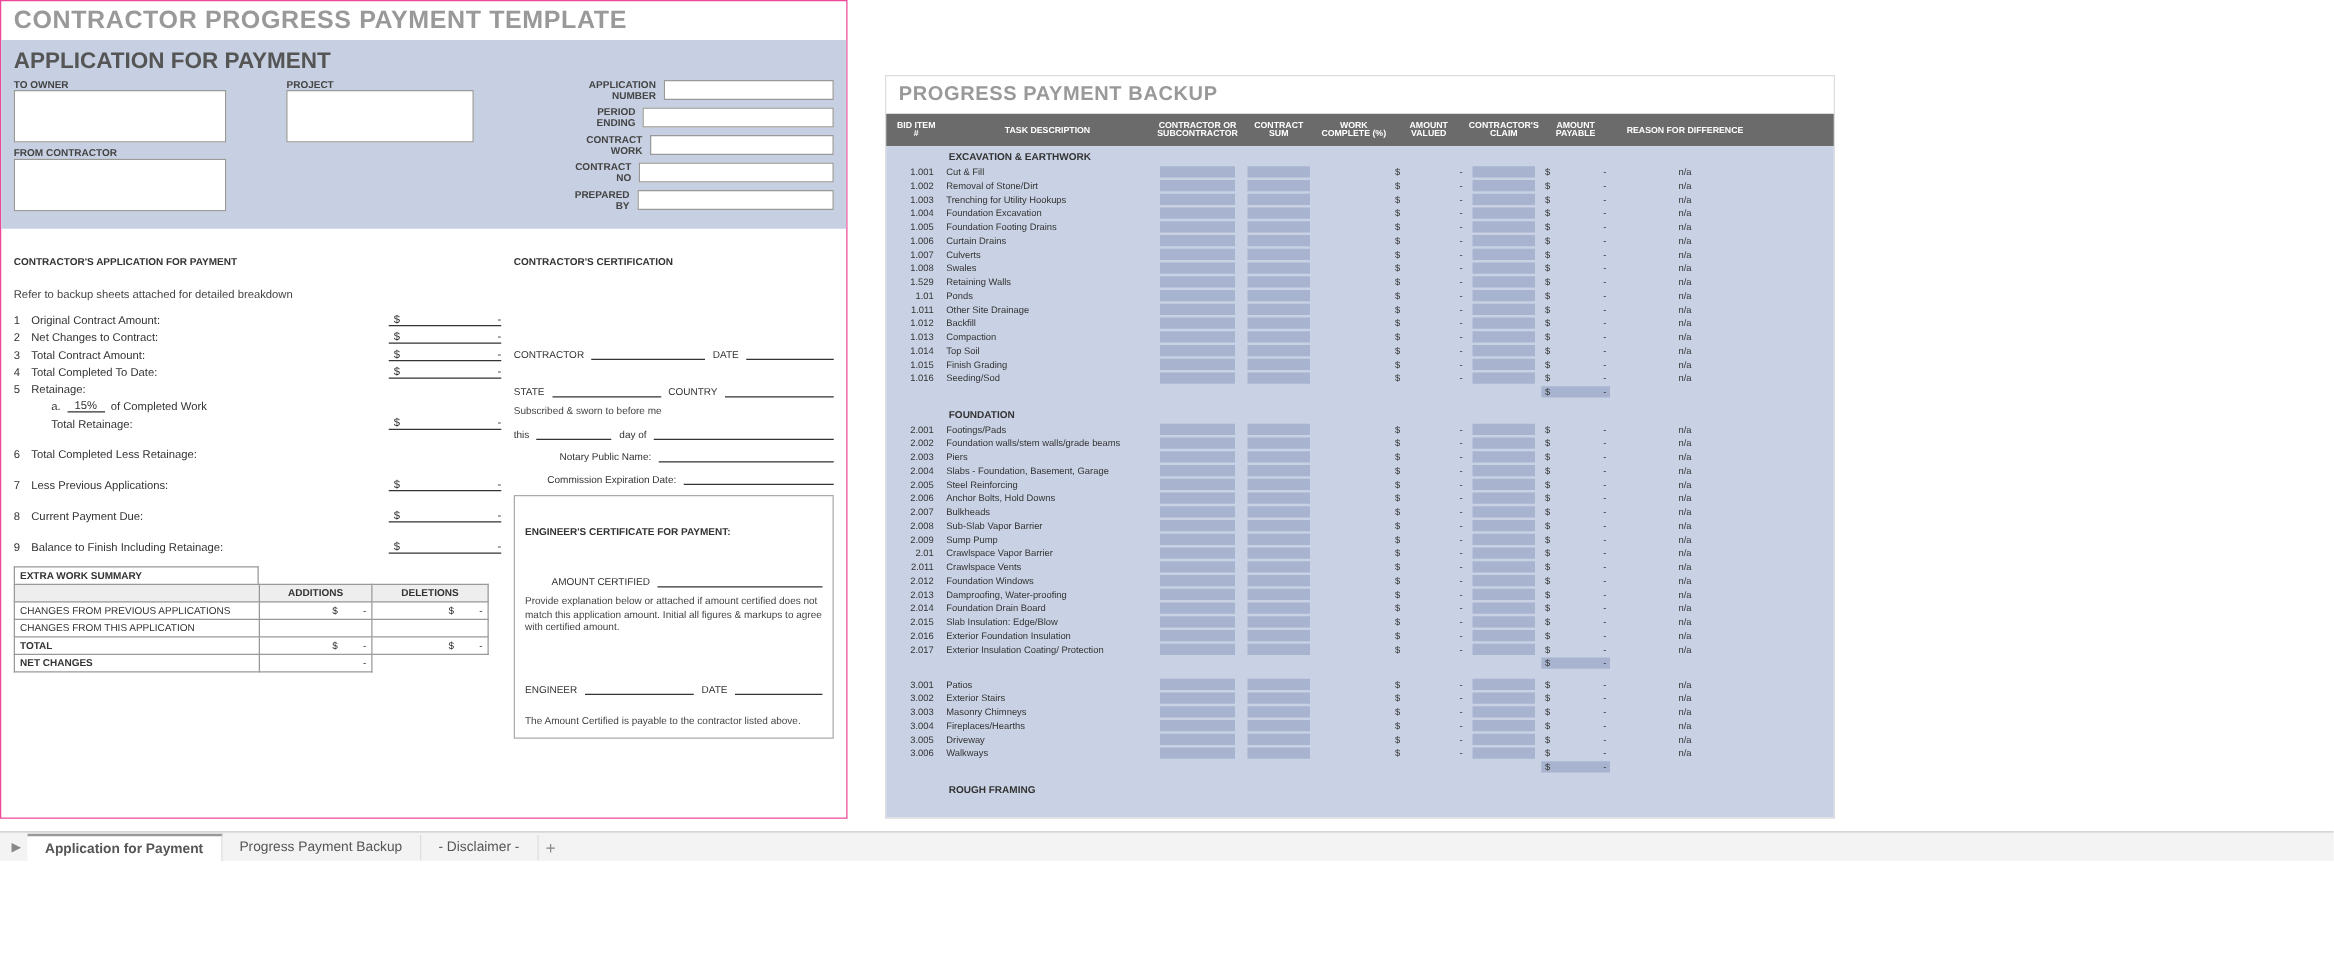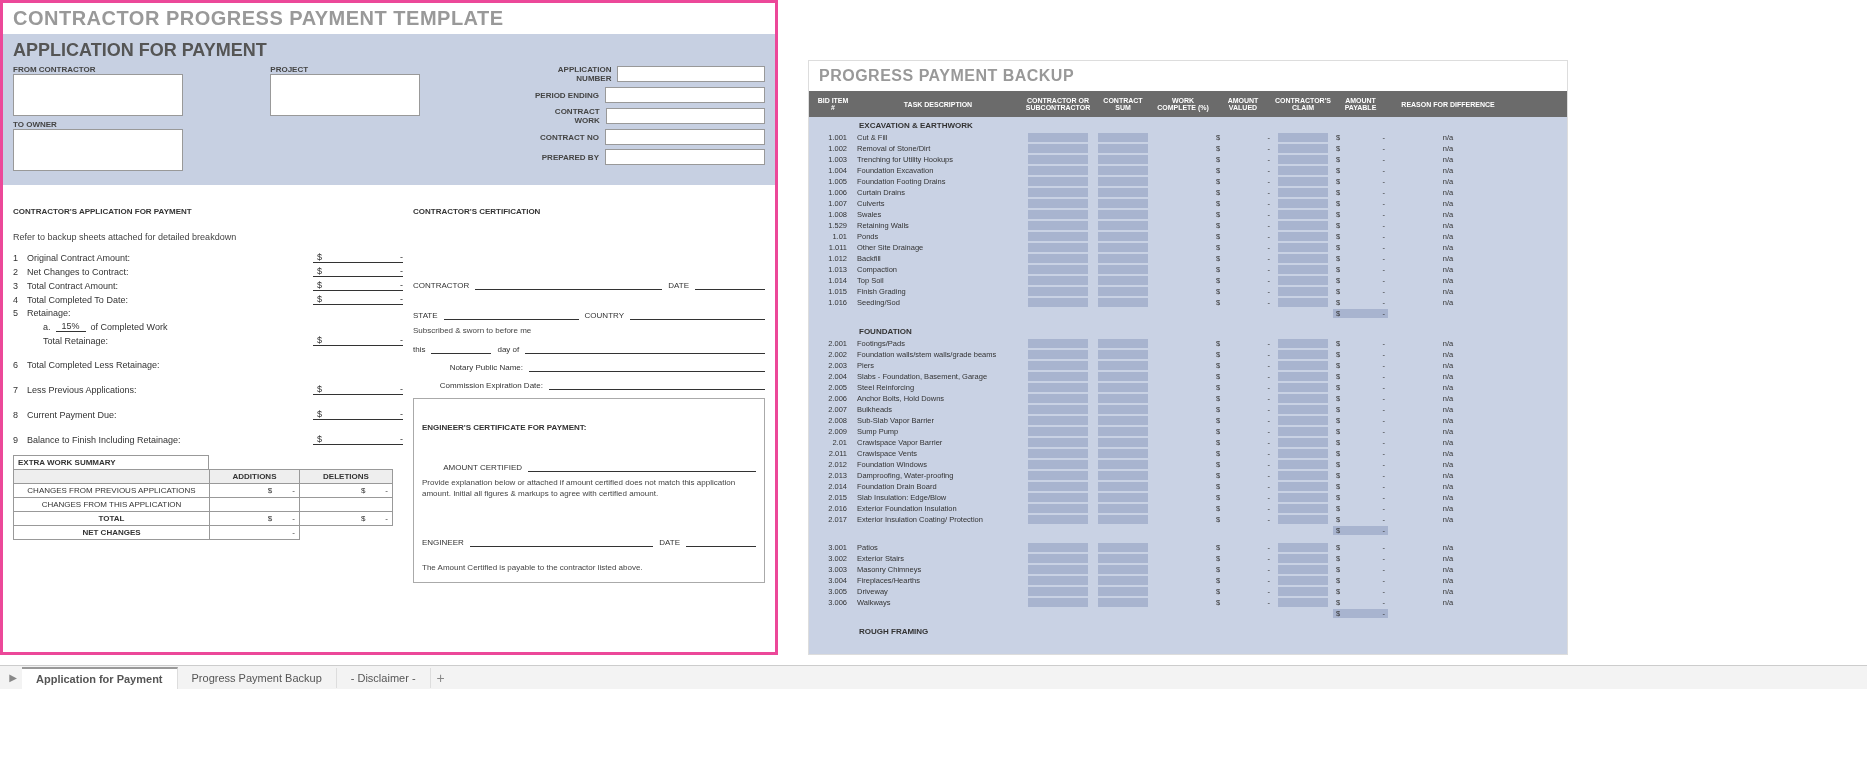--- a/index.html
+++ b/index.html
@@ -1,18 +1,18 @@
 <!DOCTYPE html>
 <html><head>
 <meta charset="utf-8">
 <style>
 *{box-sizing:border-box;margin:0;padding:0;font-family:Arial,Helvetica,sans-serif}
 body{background:#fff;width:1867px;font-size:10px;color:#333}
 .container{display:flex;gap:30px;padding:0 0 10px 0}
-.left-panel{width:778px;border:3px solid #ec4899}
+.left-panel{width:678px;border:1px solid #ec4899}
 .right-panel{width:760px;margin-top:60px;border:1px solid #ddd}
 .main-title{font-size:20px;font-weight:700;color:#999;padding:4px 10px;letter-spacing:.5px}
 .app-header{background:#c7d0e2;padding:6px 10px 10px}
 .app-title{font-size:18px;font-weight:700;color:#555}
 .header-row{display:flex;gap:20px}
 .header-left{flex:1}
 .header-right{flex:1}
 .field-block{margin:4px 0}
 .field-label{font-size:8px;font-weight:700;color:#444}
 .field-box{background:#fff;border:1px solid #999;height:42px;width:170px}
@@ -33,21 +33,21 @@
 .cert-box{border:1px solid #aaa;padding:8px;margin-top:8px}
 .sig-row{display:flex;align-items:flex-end;gap:6px;margin:6px 0;font-size:8px}
 .sig-label{font-weight:400}
 .sig-line{border-bottom:1px solid #333;flex:1;height:12px}
 .cert-text{font-size:8px;color:#444;line-height:1.3}
 .extra-work{margin-top:10px}
 .ew-table{border-collapse:collapse;width:380px;font-size:8px}
 .ew-table th,.ew-table td{border:1px solid #999;padding:2px 4px}
 .ew-table th{background:#eee;font-weight:700;text-align:center}
 .ew-table td{text-align:right}
-.ew-table td.label{text-align:center;font-weight:400}
+.ew-table td.label{text-align:left;font-weight:400}
 .ew-title{font-size:8px;font-weight:700;border:1px solid #999;border-bottom:none;padding:2px 4px;width:196px}
 
 .backup-title{font-size:16px;font-weight:700;color:#999;padding:6px 10px;letter-spacing:.5px}
 .backup-header{background:#6b6b6b;color:#fff;display:flex;font-size:7px;font-weight:700;padding:6px 4px}
 .bh{padding:0 4px;display:flex;align-items:center;justify-content:center;text-align:center}
 .c-bid{width:40px}
 .c-desc{width:170px;justify-content:center}
 .c-sub{width:70px}
 .c-sum{width:60px}
 .c-wc{width:60px}
@@ -75,25 +75,25 @@
 
 <div class="container">
 
   <div class="left-panel">
     <div class="main-title">CONTRACTOR PROGRESS PAYMENT TEMPLATE</div>
     <div class="app-header">
       <div class="app-title">APPLICATION FOR PAYMENT</div>
       <div class="header-row">
         <div class="header-left">
           <div class="field-block">
+            <div class="field-label">TO OWNER</div>
+            <div class="field-box"></div>
+          </div>
+          <div class="field-block">
             <div class="field-label">FROM CONTRACTOR</div>
-            <div class="field-box"></div>
-          </div>
-          <div class="field-block">
-            <div class="field-label">TO OWNER</div>
             <div class="field-box"></div>
           </div>
         </div>
         <div class="header-left">
           <div class="field-block">
             <div class="field-label">PROJECT</div>
             <div class="field-box" style="width:150px"></div>
           </div>
         </div>
         <div class="header-right">

